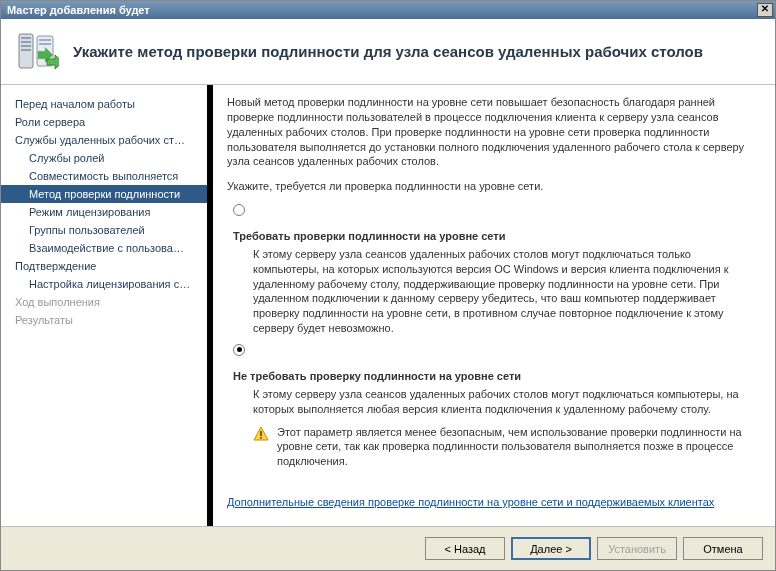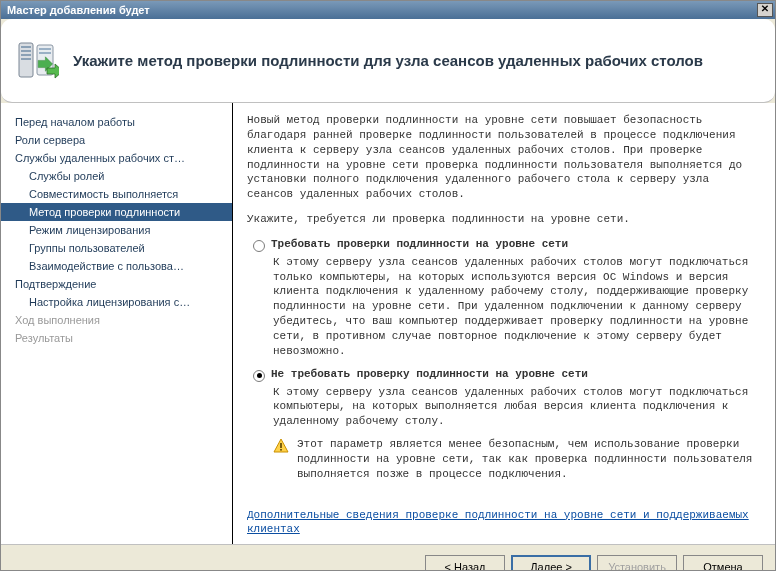--- a/index.html
+++ b/index.html
@@ -36,80 +36,79 @@
     text-align: center;
     cursor: pointer;
     font-weight: bold;
     font-family: Arial, sans-serif;
   }
   .header {
     background: #fff;
     border-bottom: 1px solid #c0c0c0;
     display: flex;
     align-items: center;
-    height: 84px;
+    height: 66px;
     padding: 0 14px;
     gap: 14px;
-    border-radius: 11px;
   }
   .header-icon {
     width: 44px;
     height: 44px;
     flex-shrink: 0;
     position: relative;
   }
   .header-icon svg { width: 44px; height: 44px; }
   .header-title {
     font-size: 15px;
     font-weight: bold;
     color: #2b3a4a;
   }
   .body {
     display: flex;
     height: calc(100% - 18px - 66px - 44px);
     background: #fff;
   }
   .sidebar {
-    width: 232px;
+    width: 212px;
     background: #fff;
     padding: 10px 0 0 0;
     font-size: 11px;
     color: #1f3a58;
-    border-right: 1px solid #000000;
+    border-right: 6px solid #000000;
   }
   .sidebar .item {
     padding: 3px 8px 3px 14px;
     cursor: pointer;
     white-space: nowrap;
     overflow: hidden;
     text-overflow: ellipsis;
   }
   .sidebar .item.indent { padding-left: 28px; }
   .sidebar .item.selected {
     background: #2f5a87;
     color: #fff;
   }
   .sidebar .item.disabled { color: #999; }
   .content {
     flex: 1;
     padding: 10px 20px 10px 14px;
     color: #333;
     line-height: 1.35;
     overflow: auto;
-    font-family: Liberation Mono, monospace;
   }
   .content p { margin: 0 0 10px 0; }
   .radio-block { margin: 6px 0 6px 6px; }
   .radio-row {
     display: flex;
-    align-items: flex-end;
-    gap: 6px;
+    align-items: flex-start;
+    gap: 13px;
     font-weight: bold;
     color: #333;
     margin-bottom: 3px;
+    flex-direction: column;
   }
   .radio {
     width: 12px;
     height: 12px;
     border: 1px solid #7a7a7a;
     border-radius: 50%;
     background: #fff;
     display: inline-flex;
     align-items: center;
     justify-content: center;

